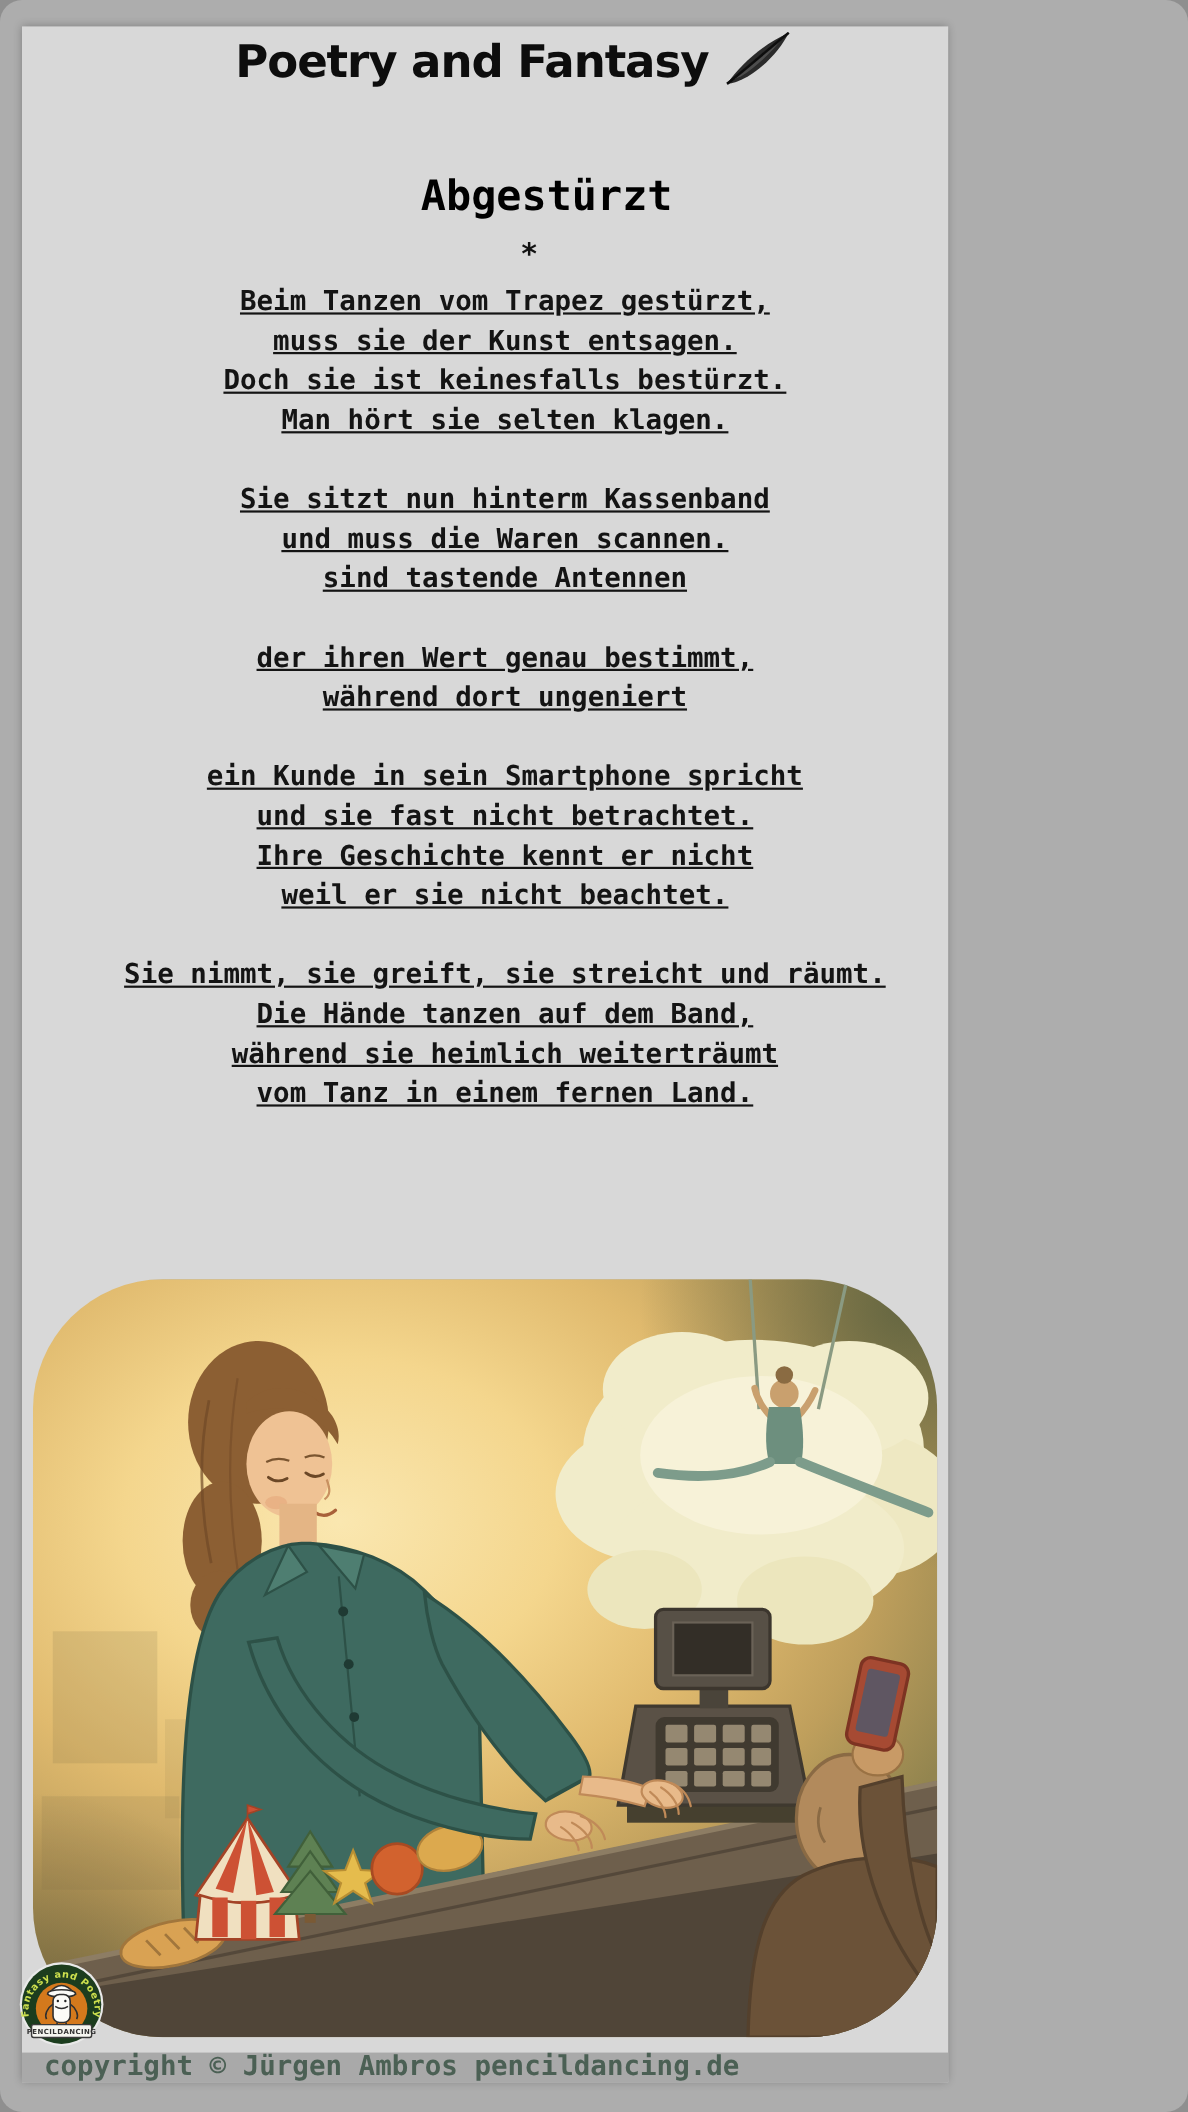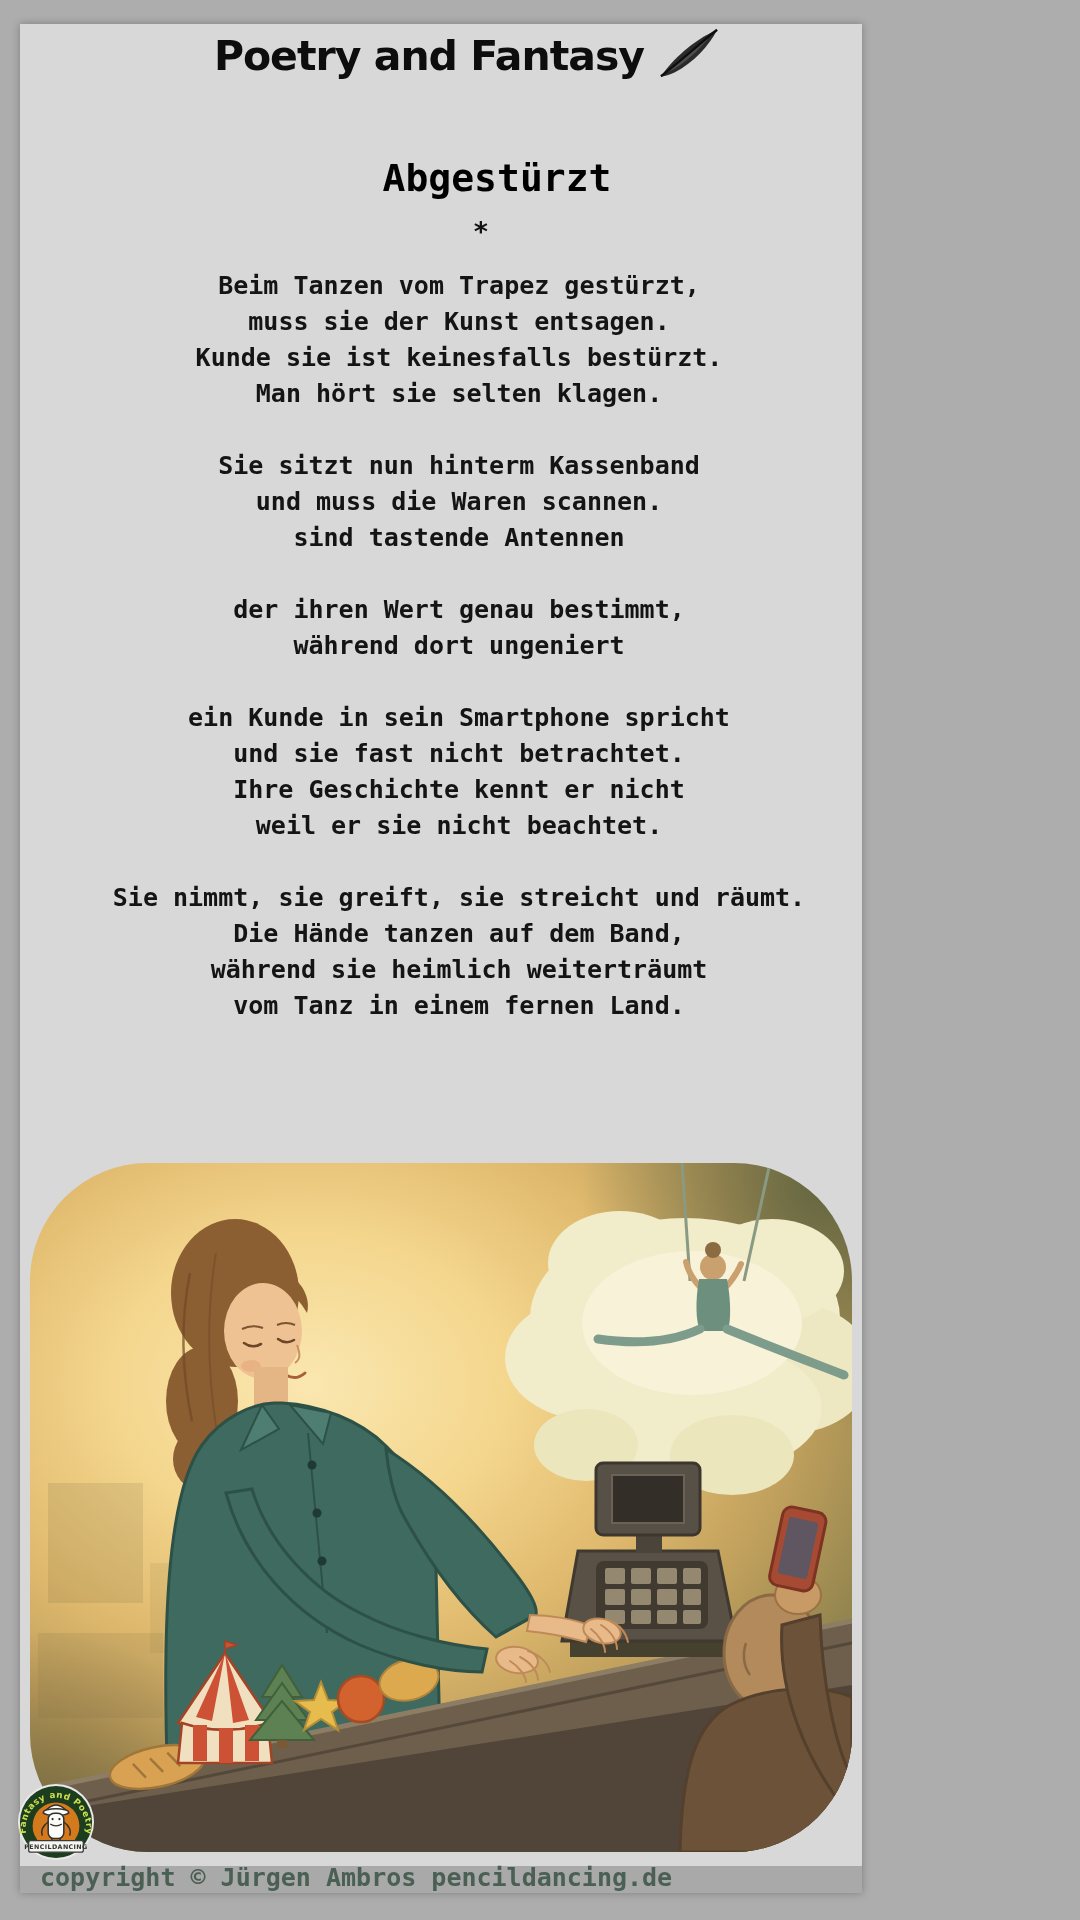--- a/index.html
+++ b/index.html
@@ -1,32 +1,32 @@
 <!DOCTYPE html>
 <html><head>
 <meta charset="utf-8">
 <style>
   html,body{margin:0;padding:0;background:#8f8f8f;}
   .canvas{position:relative;width:1080px;height:1920px;background:#adadad;overflow:hidden;
-          font-family:"DejaVu Sans Mono",monospace;}
+          font-family:"DejaVu Sans Mono",monospace;border-radius:20px;}
   .page{position:absolute;left:20px;top:24px;width:842px;height:1869px;background:#d8d8d8;
         box-shadow:0 0 8px rgba(0,0,0,.28);}
   
   .header{position:absolute;top:8px;left:0;width:100%;display:flex;justify-content:center;}
   .header-inner{display:flex;align-items:center;transform:translateX(26px);}
   .site-title{font-family:"DejaVu Sans",sans-serif;font-weight:bold;font-size:41px;
               letter-spacing:-1px;color:#0d0d0d;}
   .feather{margin-left:14px;margin-top:-6px;}
   
   .poem-title{position:absolute;top:132px;left:0;width:100%;text-align:center;
               font-weight:bold;font-size:38px;color:#000000;transform:translateX(56px);}
   .star{position:absolute;top:192px;left:0;width:100%;text-align:center;
         font-weight:bold;font-size:27px;color:#121212;transform:translateX(40px);}
-  .poem-body{position:absolute;top:244px;left:0;width:100%;text-align:center;
-             font-weight:bold;font-size:25px;line-height:36px;color:#141414;transform:translateX(18px);}
+  .poem-body{position:absolute;top:232px;left:0;width:100%;text-align:center;
+             font-weight:bold;font-size:25px;line-height:36px;color:#141414;transform:translateX(18px);text-decoration:underline;}
   .stanza{margin:0;}
   .stanza + .stanza{margin-top:36px;}
   
   .illustration{position:absolute;top:1139px;left:10px;width:822px;height:689px;
      border-radius:118px;overflow:hidden;
      background-color:#93854f;
      background-image:
        radial-gradient(circle 330px at 96% 4%, rgba(96,99,64,.9), rgba(96,99,64,0) 72%),
        radial-gradient(circle 260px at 2% 96%, rgba(110,95,58,.7), rgba(110,95,58,0) 75%),
        radial-gradient(ellipse 75% 68% at 34% 32%, #fae7b0 0%, #f4d68d 32%, #e0ba6e 58%, #bf9f5c 80%, #93854f 100%);}
@@ -56,21 +56,21 @@
       </div>
     </div>
 
     <div class="poem-title">Abgestürzt</div>
     <div class="star">*</div>
 
     <div class="poem-body">
         <div class="stanza">
           <div class="line">Beim Tanzen vom Trapez gestürzt,</div>
           <div class="line">muss sie der Kunst entsagen.</div>
-          <div class="line">Kunde sie ist keinesfalls bestürzt.</div>
+          <div class="line">Doch sie ist keinesfalls bestürzt.</div>
           <div class="line">Man hört sie selten klagen.</div>
         </div>
         <div class="stanza">
           <div class="line">Sie sitzt nun hinterm Kassenband</div>
           <div class="line">und muss die Waren scannen.</div>
           <div class="line">sind tastende Antennen</div>
         </div>
         <div class="stanza">
           <div class="line">der ihren Wert genau bestimmt,</div>
           <div class="line">während dort ungeniert</div>

